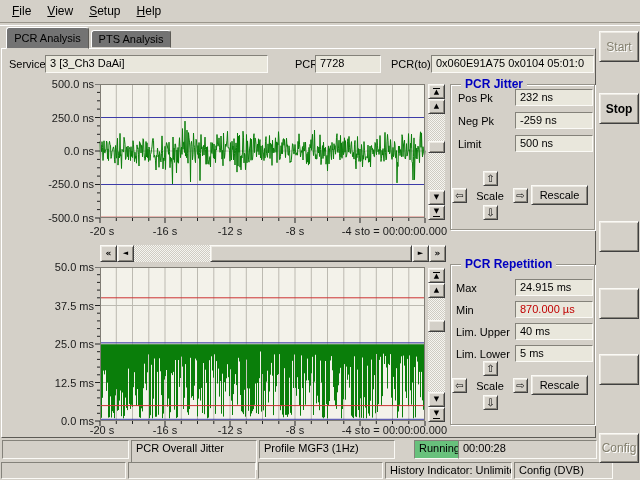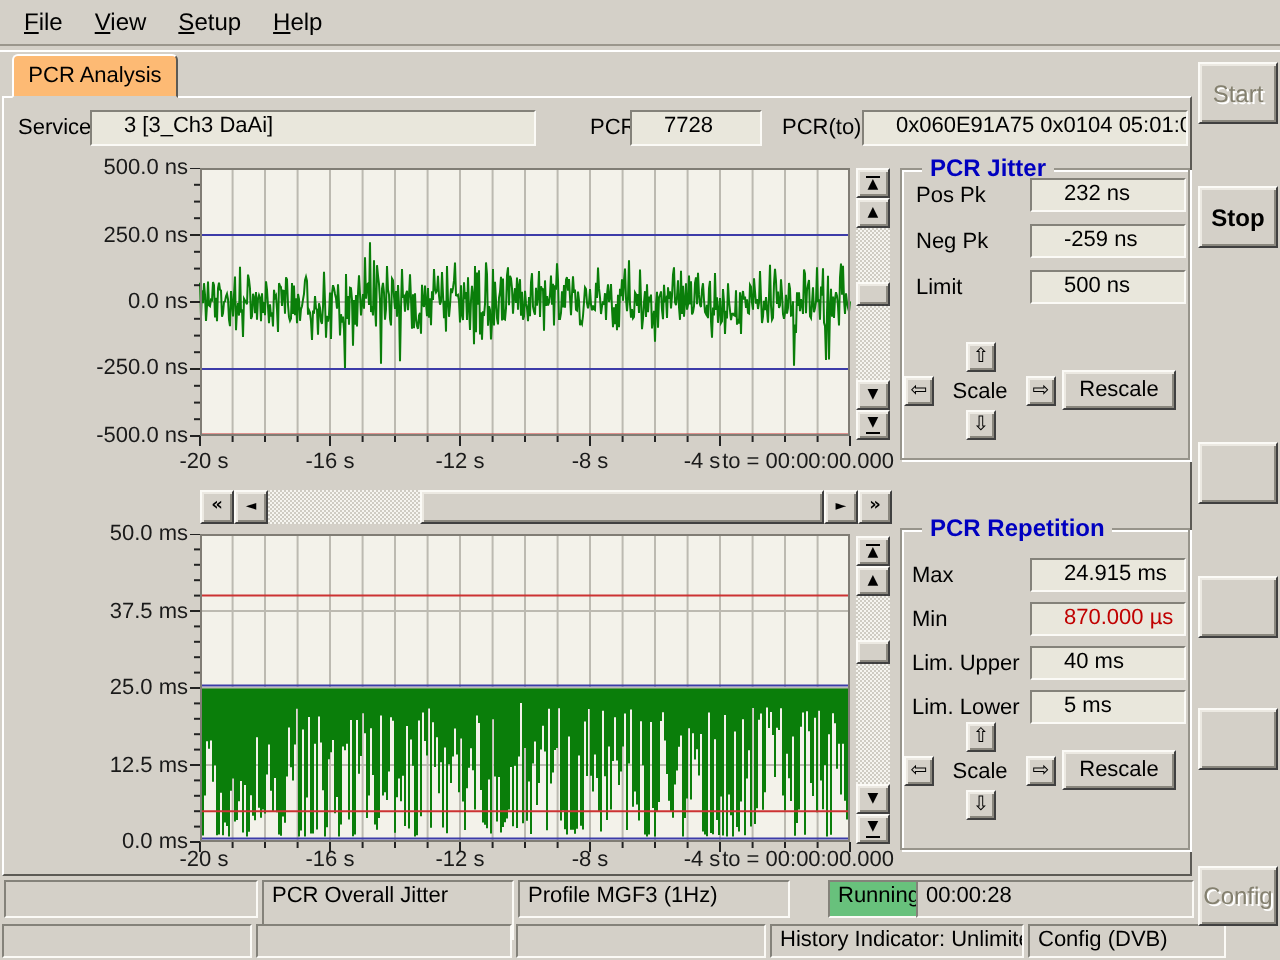--- a/index.html
+++ b/index.html
@@ -5,27 +5,27 @@
   html,body{margin:0;padding:0;}
   #screen{position:relative;width:640px;height:480px;background:#d4d0c8;
     font-family:"Liberation Sans",sans-serif;font-size:11px;color:#000;overflow:hidden;}
   .abs{position:absolute;}
   
   .menubar{left:0;top:0;width:640px;height:22px;display:flex;align-items:center;padding-left:4px;box-sizing:border-box;}
   .menu-item{display:inline-block;padding:3px 8px;font-size:12px;}
   .menu-item::first-letter{text-decoration:underline;}
   .menusep{left:0;top:22px;width:640px;height:2px;border-top:1px solid #9a968c;border-bottom:1px solid #fff;}
   
-  .tab{background:#fdba74;border:1px solid;border-color:#fff #5c5a55 #d4d0c8 #fff;
+  .tab{background:#737373;border:1px solid;border-color:#fff #5c5a55 #d4d0c8 #fff;
     border-radius:3px 3px 0 0;text-align:center;font-size:11px;box-sizing:border-box;padding-top:4px;}
   
   .panel{background:#d4d0c8;border:1px solid;border-color:#fff #5c5a55 #5c5a55 #fff;box-sizing:border-box;}
   
   .field{background:#e9e7dc;border:1px solid;border-color:#84827a #fbfaf6 #fbfaf6 #84827a;
-    box-sizing:border-box;padding:1px 16px;white-space:nowrap;overflow:hidden;font-size:11px;}
+    box-sizing:border-box;padding:1px 4px;white-space:nowrap;overflow:hidden;font-size:11px;}
   .lbl{white-space:nowrap;font-size:11px;}
   
   .btn3d{background:#d4d0c8;border:1px solid;border-color:#fbfaf6 #404040 #404040 #fbfaf6;
     box-shadow:inset 1px 1px 0 #ece9e2,inset -1px -1px 0 #8a877e;
     display:flex;align-items:center;justify-content:center;box-sizing:border-box;cursor:default;}
   .action-btn{width:40px;height:31px;font-size:12px;}
   .disabled{color:#84806f;text-shadow:1px 1px 0 #fff;}
   .bold{font-weight:bold;}
   
   .groupbox{border:1px solid #97948b;box-shadow:inset 1px 1px 0 #fff,1px 1px 0 #fff;box-sizing:border-box;}
@@ -52,20 +52,21 @@
 
   <div class="abs menubar">
     <span class="menu-item">File</span>
     <span class="menu-item">View</span>
     <span class="menu-item">Setup</span>
     <span class="menu-item">Help</span>
   </div>
   <div class="abs menusep"></div>
 
   <div class="abs tab" style="left:6px;top:27px;width:83px;height:22px;z-index:3;">PCR Analysis</div>
+  <div class="abs tab" style="left:91px;top:30px;width:80px;height:18px;padding-top:2px;">PTS Analysis</div>
 
   <div class="abs panel" style="left:1px;top:48px;width:595px;height:390px;z-index:1;"></div>
 
   <span class="abs lbl" style="left:9px;top:58px;z-index:2;">Service</span>
   <div class="abs field" style="left:45px;top:55px;width:223px;height:18px;z-index:2;">3 [3_Ch3 DaAi]</div>
   <span class="abs lbl" style="left:272px;top:58px;z-index:2;padding-left:23px;">PCR-PID</span>
   <div class="abs field" style="left:315px;top:55px;width:66px;height:18px;z-index:2;">7728</div>
   <span class="abs lbl" style="left:391px;top:58px;z-index:2;">PCR(to)</span>
   <div class="abs field" style="left:431px;top:55px;width:163px;height:18px;z-index:2;">0x060E91A75  0x0104  05:01:0</div>
 

